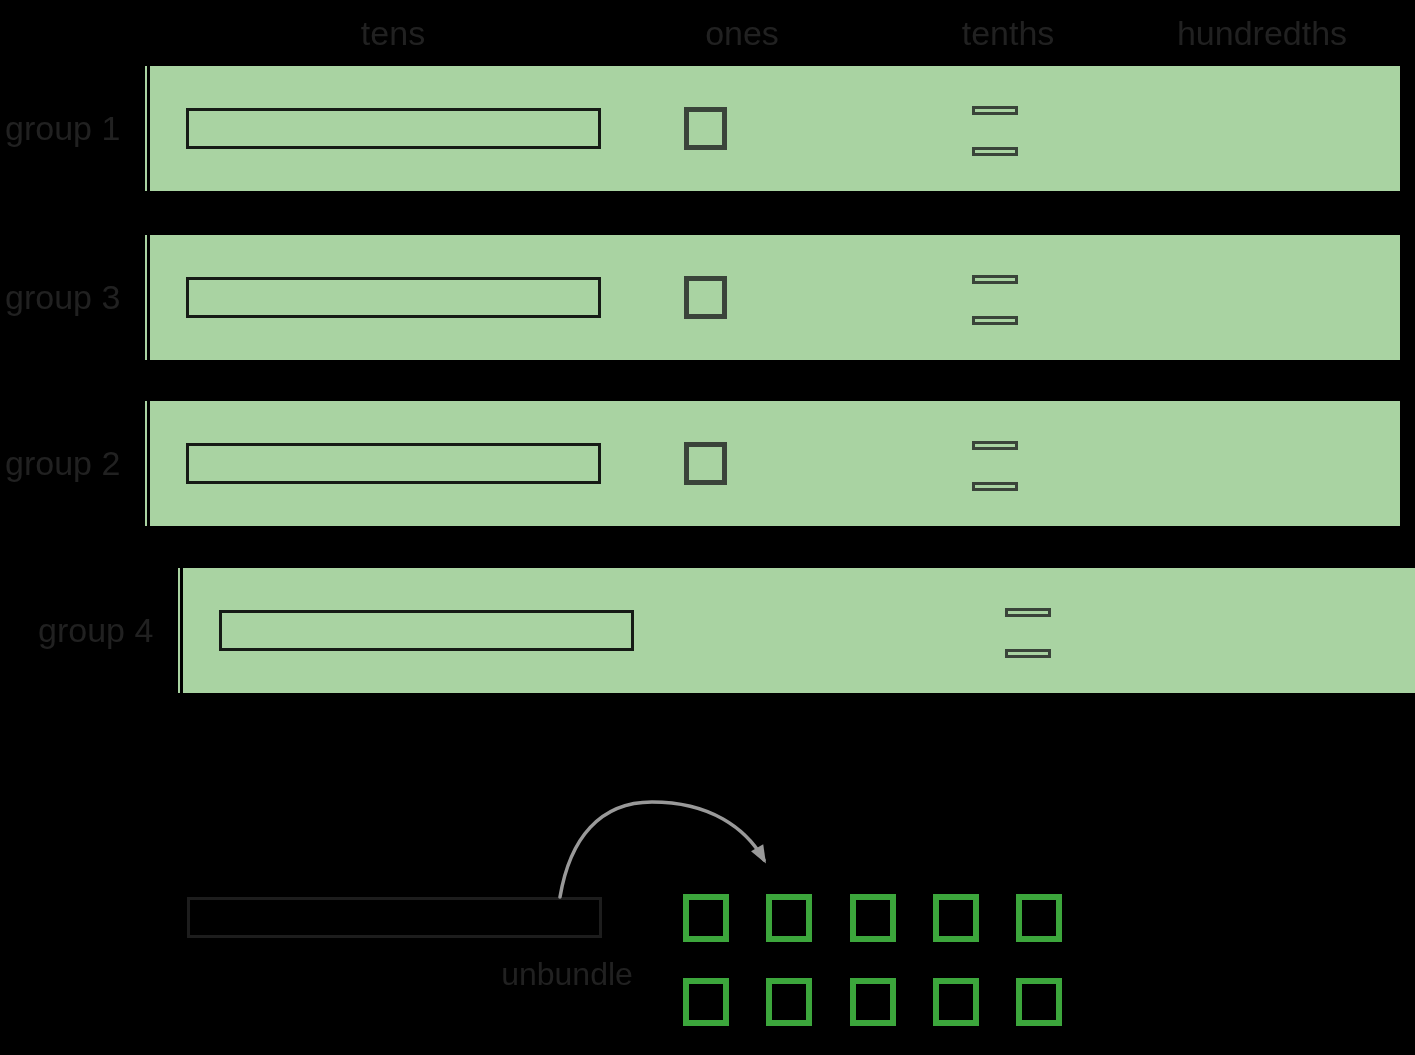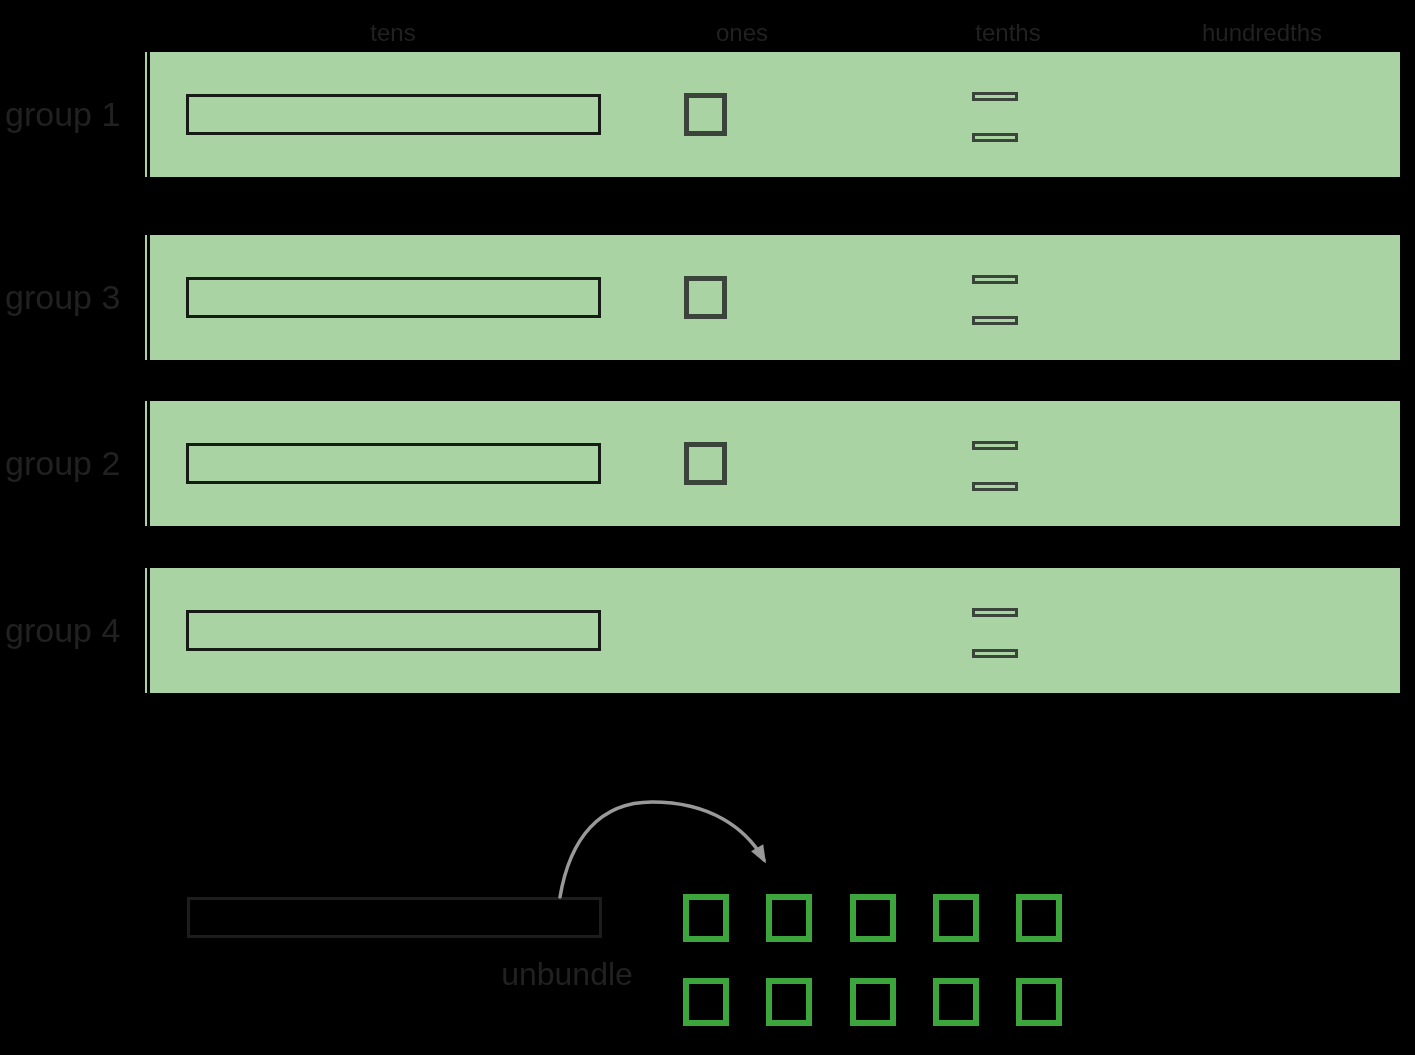--- a/index.html
+++ b/index.html
@@ -17,44 +17,44 @@
   body{
     position:relative;
     background:var(--background);
     font-family:"Liberation Sans", sans-serif;
     overflow:hidden;
   }
   .col-header{
     position:absolute;
     top:14px;
     transform:translateX(-50%);
-    font-size:24px;
+    font-size:34px;
     line-height:38px;
     color:var(--text);
     white-space:nowrap;
   }
   .ch-tens{left:393px;}
   .ch-ones{left:742px;}
   .ch-tenths{left:1008px;}
   .ch-hundredths{left:1262px;text-align:right;}
 
   .band{
     position:absolute;
     left:145px;
     width:1255px;
     height:125px;
     background:linear-gradient(90deg,
       var(--band-green) 0 2px,
       #000 2px 5px,
       var(--band-green) 5px 100%);
   }
-  .g0{top:52px;}
+  .g0{top:66px;}
   .g1{top:235px;}
   .g2{top:401px;}
-  .g3{top:568px;}
+  .g3{top:568px;margin-left:33px;}
 
   .group-label{
     position:absolute;
     left:5px;
     width:138px;
     height:125px;
     display:flex;
     align-items:center;
     font-size:34px;
     color:var(--text);

